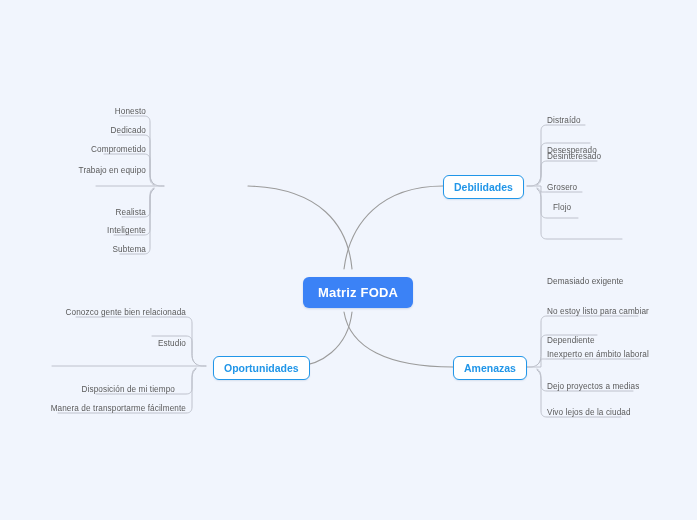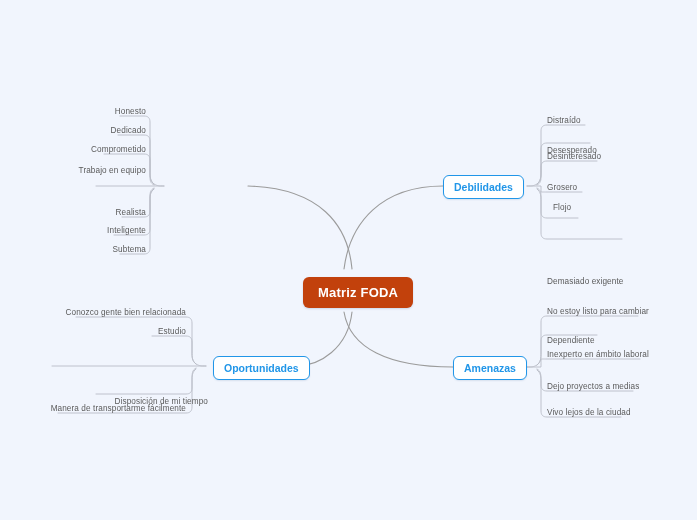--- a/index.html
+++ b/index.html
@@ -26,21 +26,21 @@
     left: 0;
     top: 0;
     width: 697px;
     height: 520px;
     pointer-events: none;
   }
 
   
   .center-node {
     position: absolute;
-    background: #c2410c;
+    background: #3b82f6;
     color: #ffffff;
     font-size: 13px;
     font-weight: bold;
     border-radius: 6px;
     padding: 8px 15px;
     letter-spacing: 0.2px;
     white-space: nowrap;
     box-shadow: 0 1px 2px rgba(40,80,140,0.18);
     z-index: 6;
   }
@@ -180,24 +180,24 @@
   <div class="leaf right-side" style="left:517px; top:203px;margin-left:36px;">
     <span>Flojo</span>
   </div>
   <div class="leaf right-side" style="left:547px; top:230px;margin-top:47px;">
     <span>Demasiado exigente</span>
   </div>
 
   <div class="leaf left-side" style="right:511px; top:308px;">
     <span>Conozco gente bien relacionada</span>
   </div>
-  <div class="leaf left-side" style="right:511px; top:327px;">
+  <div class="leaf left-side" style="right:511px; top:339px;">
     <span>Estudio</span>
   </div>
-  <div class="leaf left-side" style="right:489px; top:385px;margin-top:12px;">
+  <div class="leaf left-side" style="right:522px; top:385px;">
     <span>Disposición de mi tiempo</span>
   </div>
   <div class="leaf left-side" style="right:511px; top:404px;">
     <span>Manera de transportarme fácilmente</span>
   </div>
 
   <div class="leaf right-side" style="left:547px; top:307px;">
     <span>No estoy listo para cambiar</span>
   </div>
   <div class="leaf right-side" style="left:547px; top:336px;">

